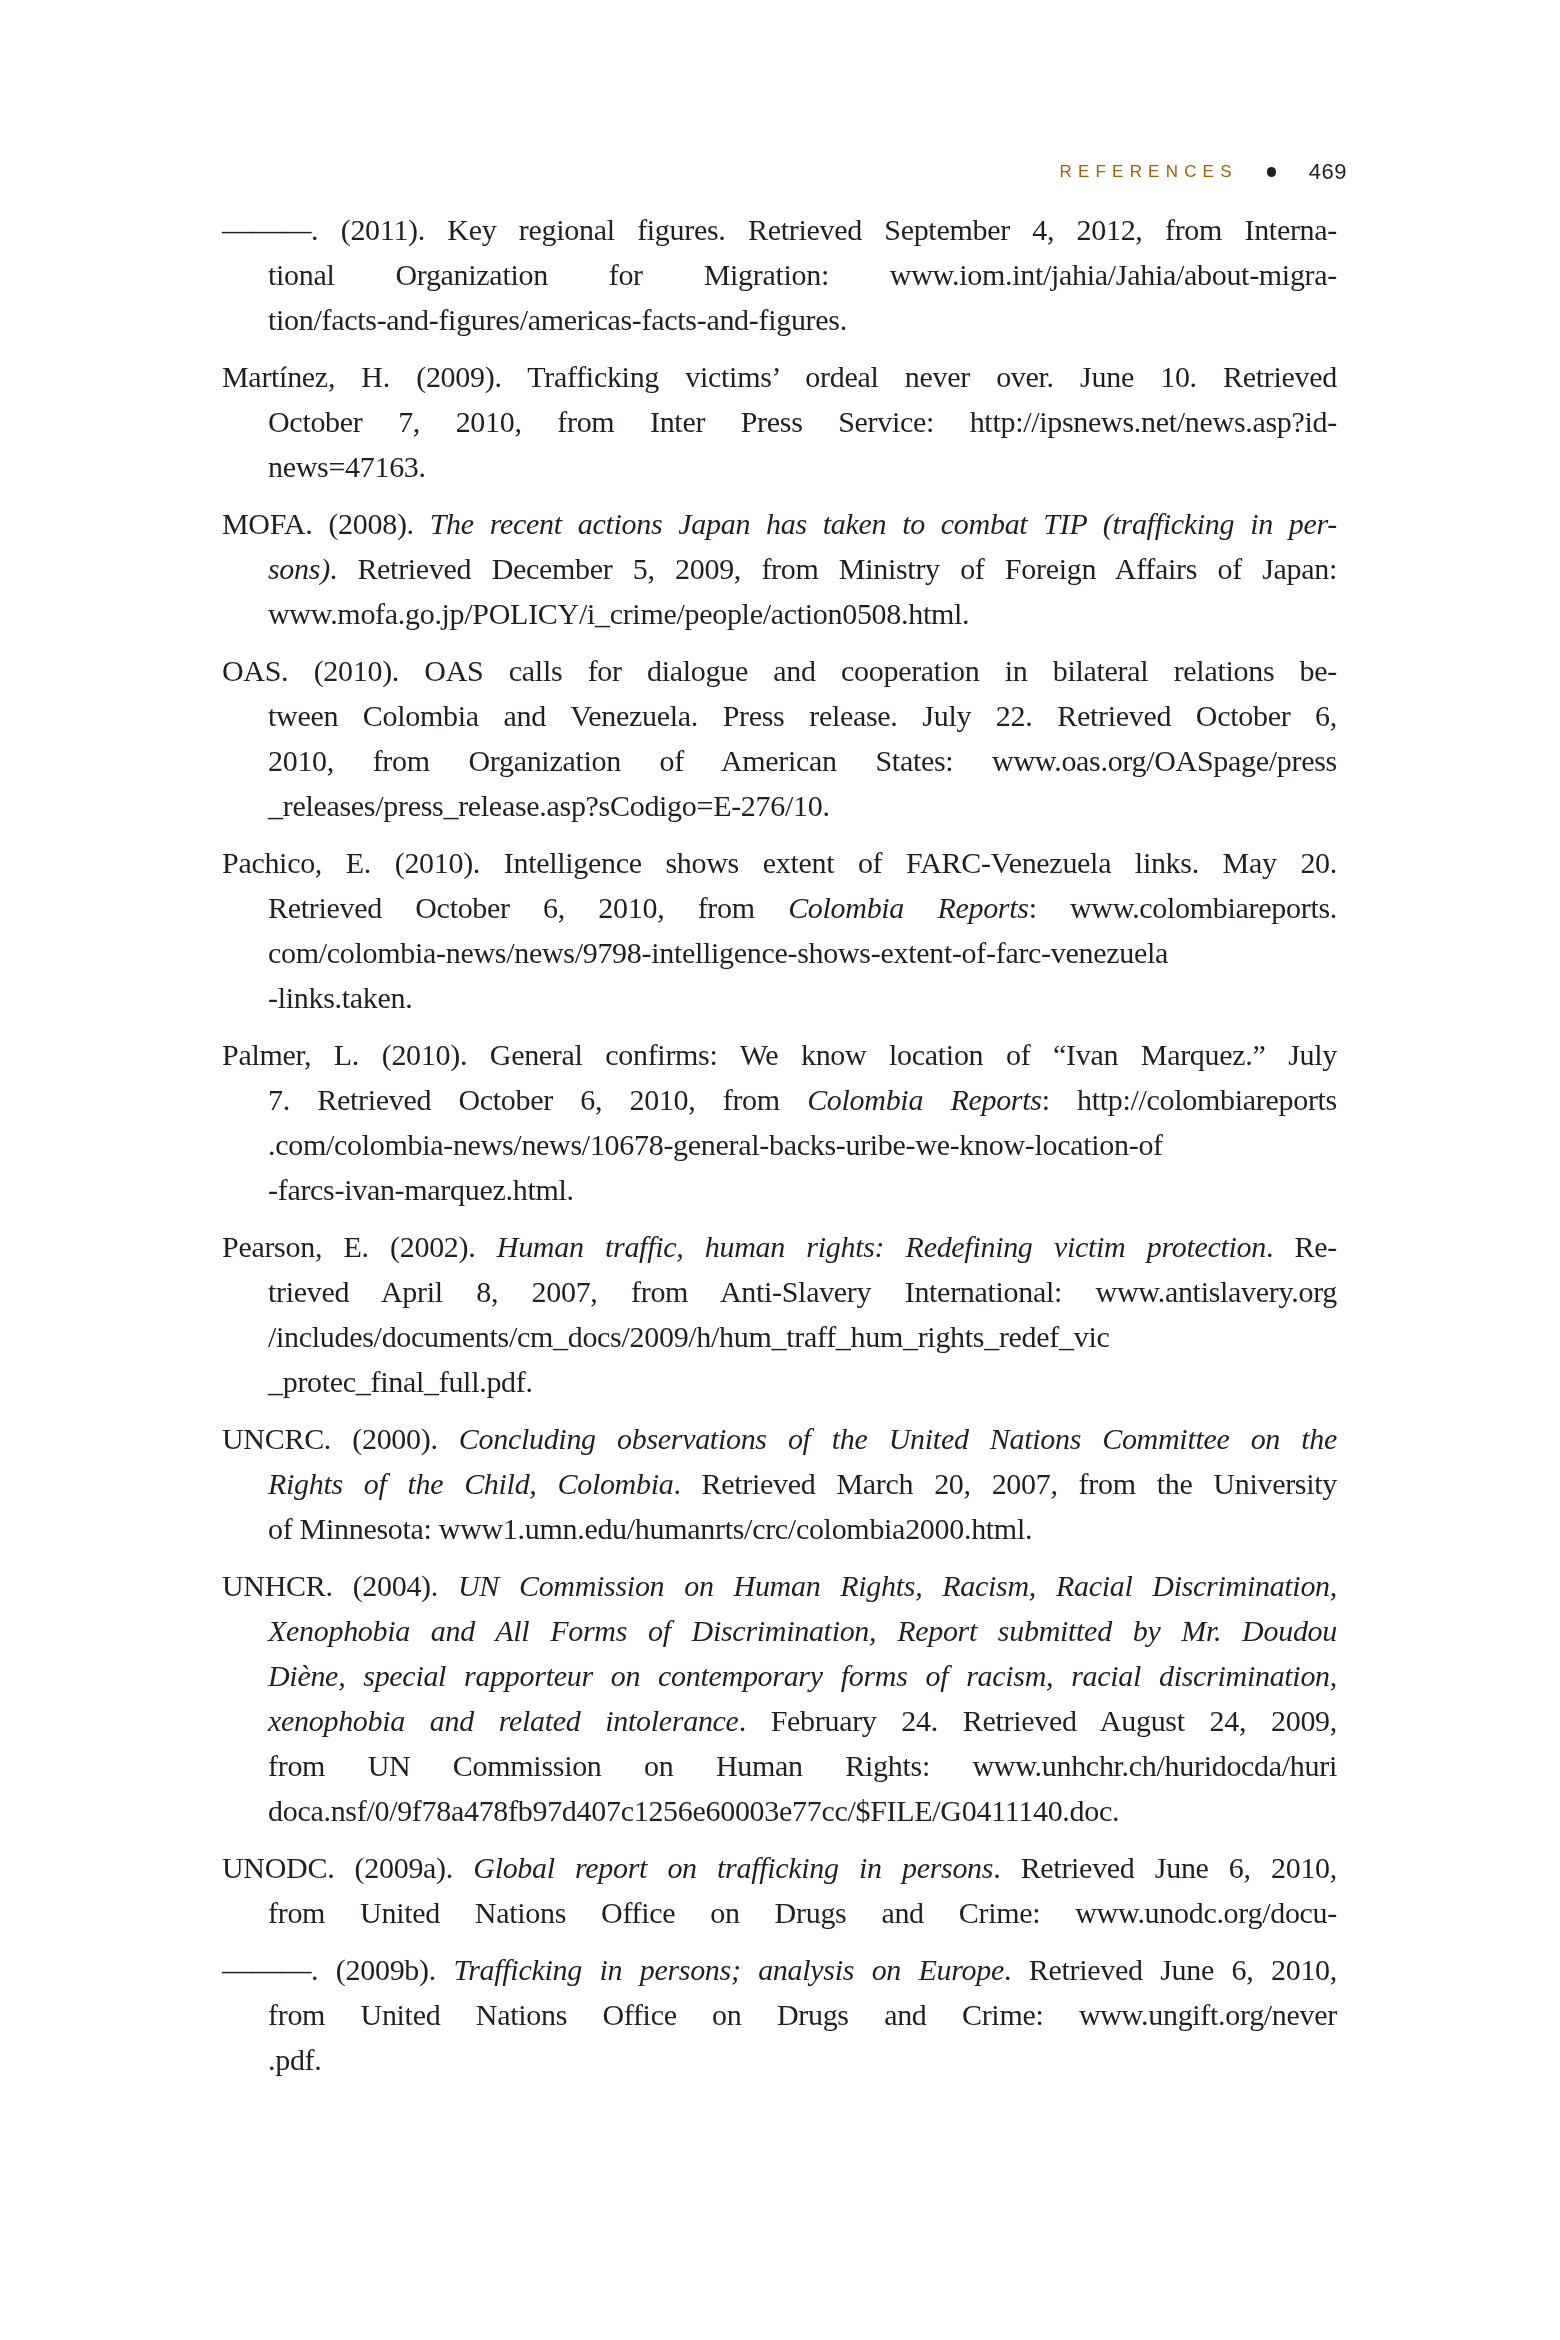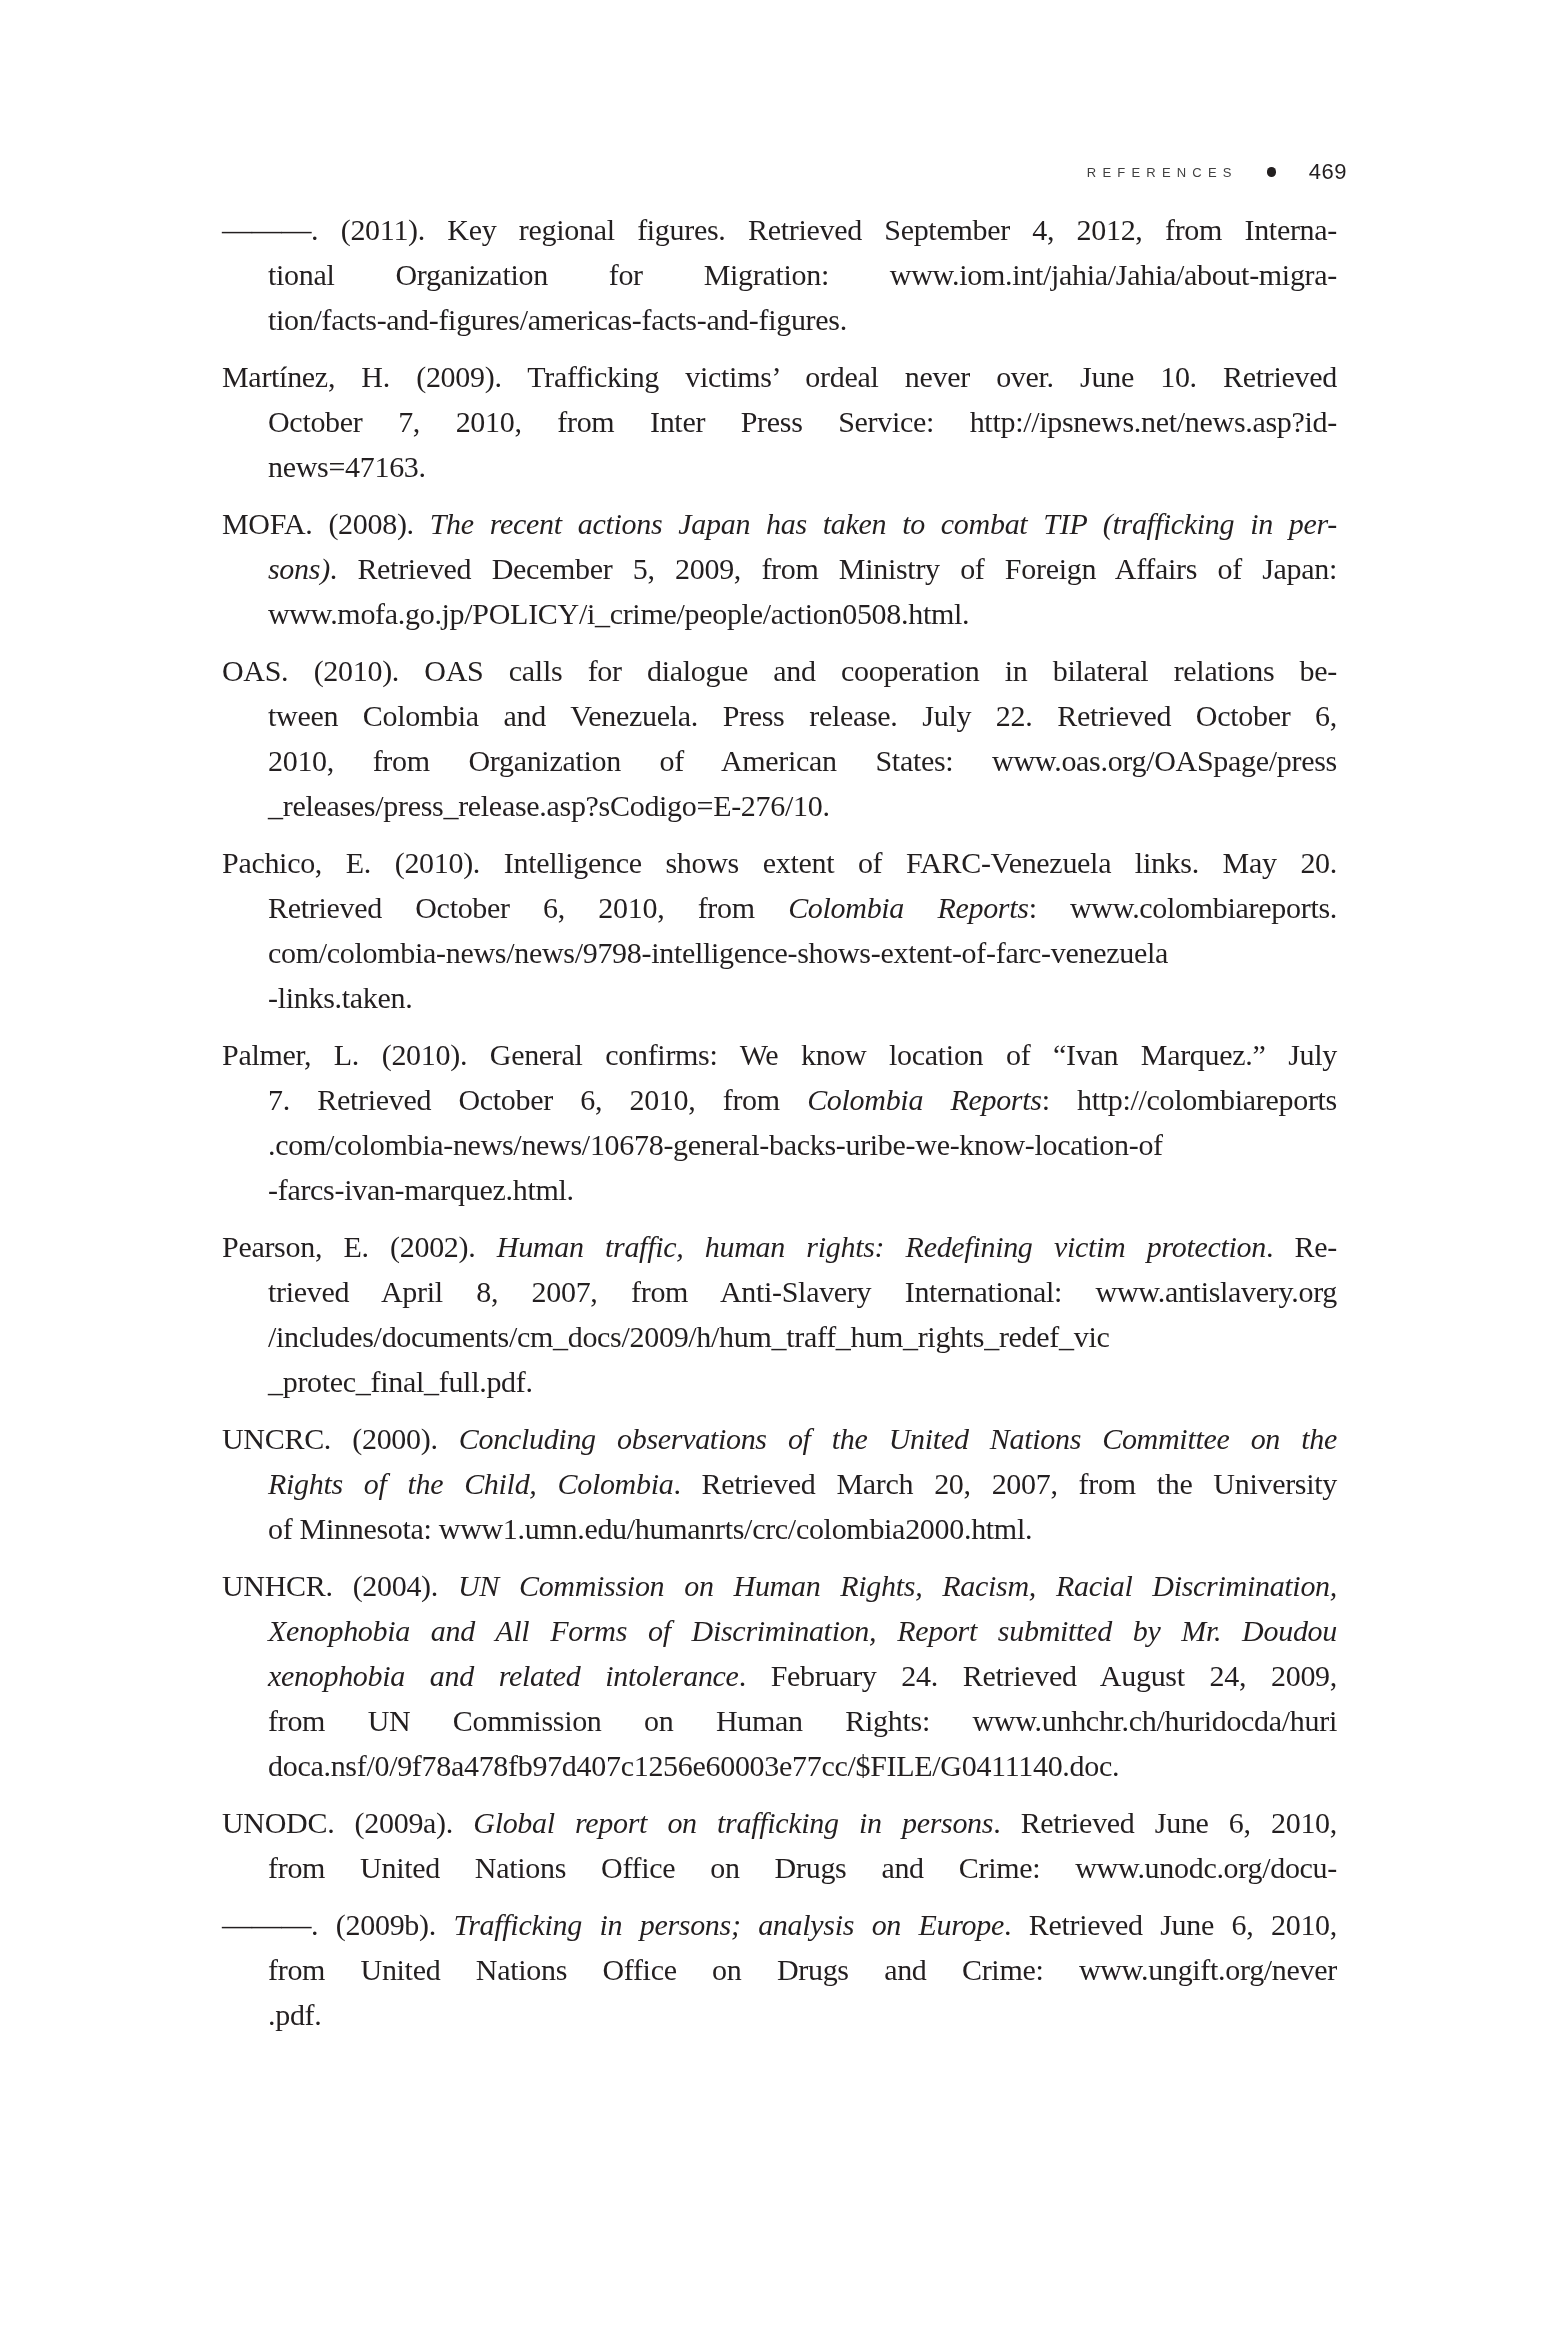--- a/index.html
+++ b/index.html
@@ -1,20 +1,20 @@
 <!DOCTYPE html>
 <html><head>
 <meta charset="utf-8">
 <style>
   html, body { margin: 0; padding: 0; background: #ffffff; }
   body { width: 1561px; height: 2341px; position: relative; overflow: hidden;
          font-family: "Liberation Serif", "DejaVu Serif", serif; color: #231f20; }
   .running-head { position: absolute; top: 153px; right: 214px; height: 38px;
                   display: flex; align-items: center; font-family: "Liberation Sans", "DejaVu Sans", sans-serif; }
-  .rh-title { font-size: 13px; letter-spacing: 6.2px; color: #404040; }
+  .rh-title { font-size: 17px; letter-spacing: 6.2px; color: #a16207; }
   .rh-bullet { display: inline-block; width: 9.6px; height: 9.6px; border-radius: 50%; background: #231f20; margin: 0 32.5px 0 29px; }
   .rh-page { font-size: 22px; letter-spacing: 0.5px; }
   .refs { position: absolute; top: 195px; left: 210px; width: 1139px; }
   .ref { margin: 12px; }
   .line { display: block; height: 45px; line-height: 45px; font-size: 30px;
           white-space: nowrap; text-align: justify; text-align-last: justify; letter-spacing: -0.3px; }
   .line.last { text-align-last: left; }
   .line.cont { padding-left: 46px; }
   .it { font-style: italic; }
 </style>
@@ -68,20 +68,21 @@
       <span class="line cont last"><span>_protec_final_full.pdf.</span></span>
     </p>
     <p class="ref">
       <span class="line"><span>UNCRC. (2000). </span><span class="it">Concluding observations of the United Nations Committee on the</span></span>
       <span class="line cont"><span class="it">Rights of the Child, Colombia</span><span>. Retrieved March 20, 2007, from the University</span></span>
       <span class="line cont last"><span>of Minnesota: www1.umn.edu/humanrts/crc/colombia2000.html.</span></span>
     </p>
     <p class="ref">
       <span class="line"><span>UNHCR. (2004). </span><span class="it">UN Commission on Human Rights, Racism, Racial Discrimination,</span></span>
       <span class="line cont"><span class="it">Xenophobia and All Forms of Discrimination, Report submitted by Mr. Doudou</span></span>
+      <span class="line cont"><span class="it">Diène, special rapporteur on contemporary forms of racism, racial discrimination,</span></span>
       <span class="line cont"><span class="it">xenophobia and related intolerance</span><span>. February 24. Retrieved August 24, 2009,</span></span>
       <span class="line cont"><span>from UN Commission on Human Rights: www.unhchr.ch/huridocda/huri</span></span>
       <span class="line cont last"><span>doca.nsf/0/9f78a478fb97d407c1256e60003e77cc/$FILE/G0411140.doc.</span></span>
     </p>
     <p class="ref">
       <span class="line"><span>UNODC. (2009a). </span><span class="it">Global report on trafficking in persons</span><span>. Retrieved June 6, 2010,</span></span>
       <span class="line cont"><span>from United Nations Office on Drugs and Crime: www.unodc.org/docu-</span></span>
     </p>
     <p class="ref">
       <span class="line"><span>———. (2009b). </span><span class="it">Trafficking in persons; analysis on Europe</span><span>. Retrieved June 6, 2010,</span></span>

